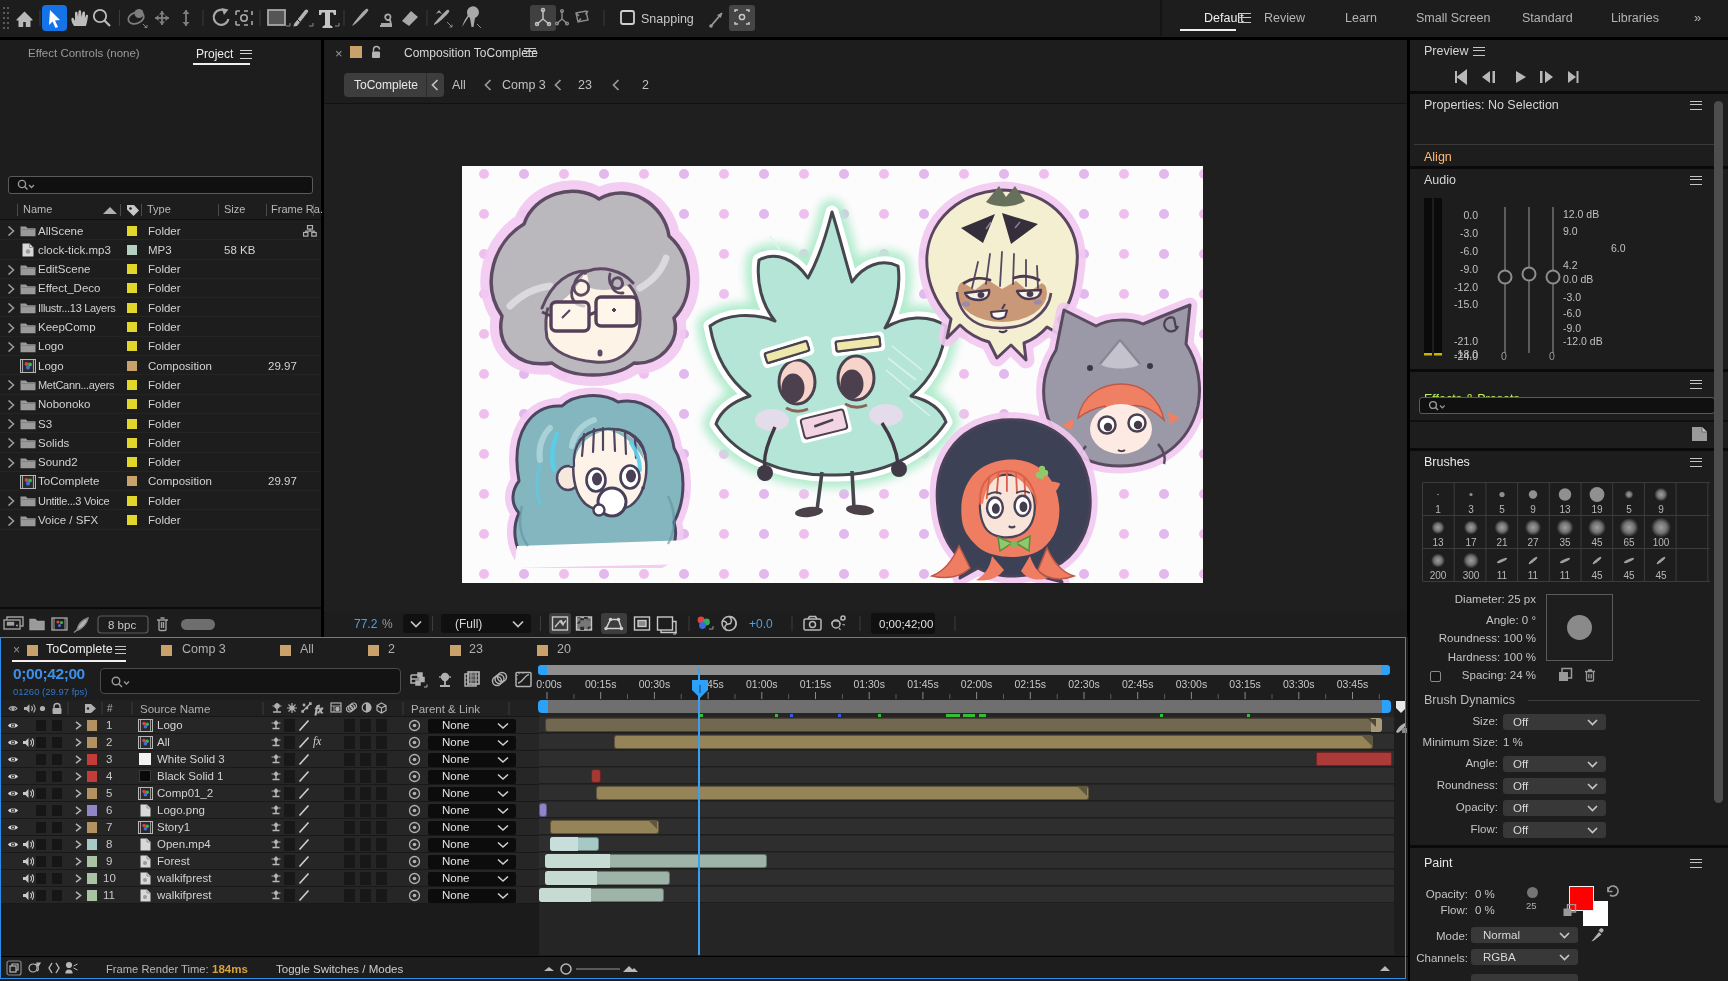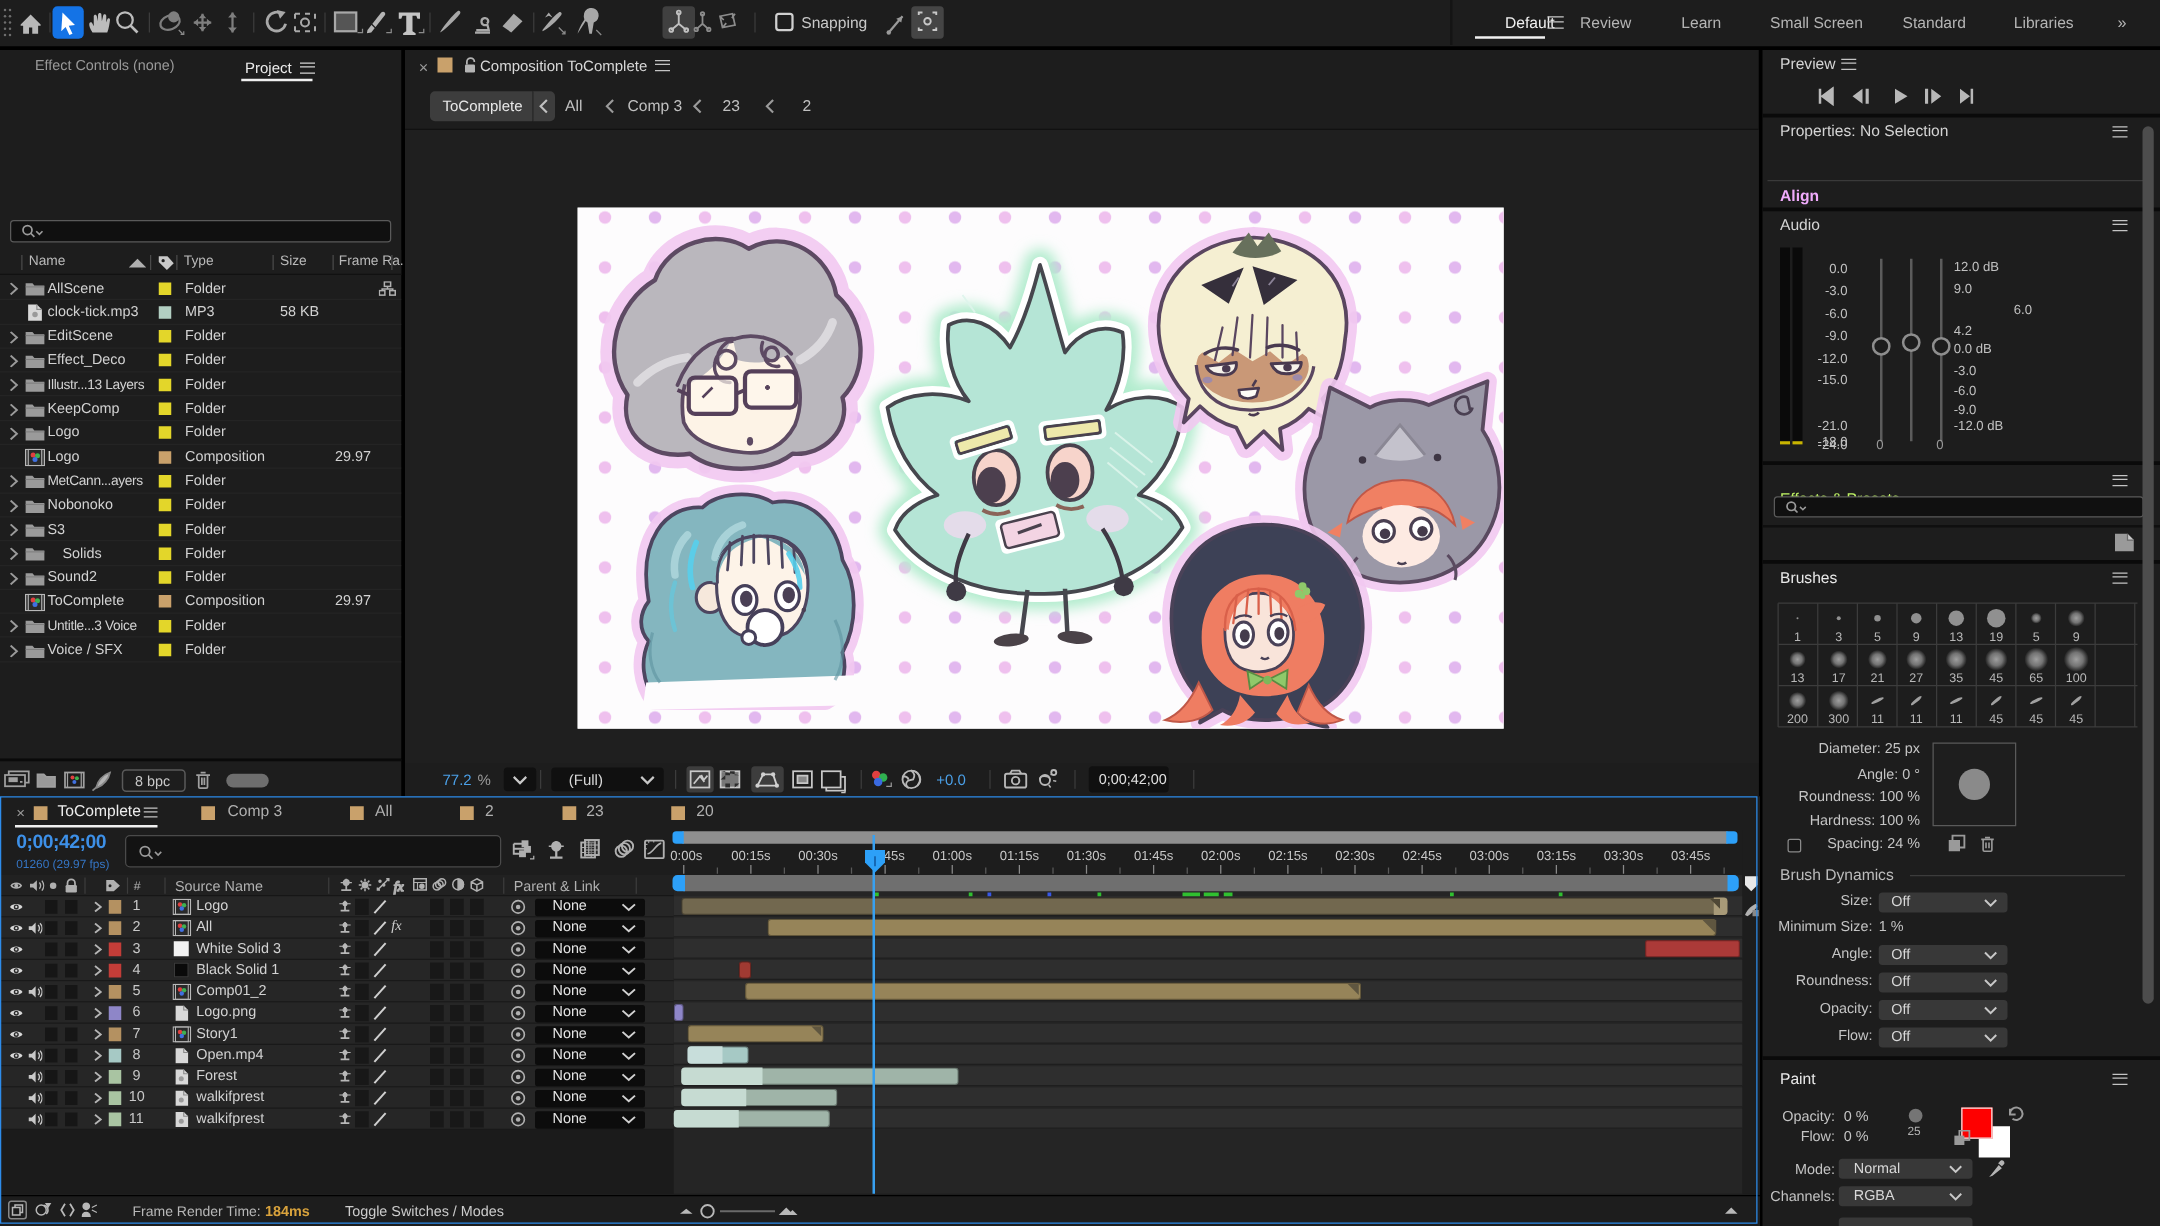--- a/index.html
+++ b/index.html
@@ -313,21 +313,21 @@
     <div class="abs txt" style="left:148px;top:3.5px;font-size:11.5px;color:#d2d2d2;">Folder</div>
     </div>
     <div class="abs" style="left:0;top:212.3px;width:321px;height:19.3px;border-bottom:1px solid #242424;">
     <svg width="8" height="10" style="position:absolute;left:7px;top:5px;">
           <path d="M1.5 0.5 L6.5 5 L1.5 9.5" stroke="#9a9a9a" stroke-width="1.6" fill="none"></path>
         </svg>
     <svg width="16" height="13" style="position:absolute;left:20px;top:3px;">
           <path d="M0.5 2.5 h5.5 l1.5 1.8 h8 v8 h-15 Z" fill="#9a9a9a"></path>
           <path d="M0.5 5.5 h15" stroke="#7c7c7c" stroke-width="0.8"></path>
         </svg>
-    <div class="abs txt" style="left:38px;top:3.5px;font-size:11.5px;color:#d2d2d2;margin-left:12px;">Solids</div>
+    <div class="abs txt" style="left:38px;top:3.5px;font-size:11.5px;color:#d2d2d2;">Solids</div>
     <div class="abs" style="left:127px;top:4.5px;width:10px;height:10px;background:#e3d62a;"></div>
     <div class="abs txt" style="left:148px;top:3.5px;font-size:11.5px;color:#d2d2d2;">Folder</div>
     </div>
     <div class="abs" style="left:0;top:231.6px;width:321px;height:19.3px;border-bottom:1px solid #242424;">
     <svg width="8" height="10" style="position:absolute;left:7px;top:5px;">
           <path d="M1.5 0.5 L6.5 5 L1.5 9.5" stroke="#9a9a9a" stroke-width="1.6" fill="none"></path>
         </svg>
     <svg width="16" height="13" style="position:absolute;left:20px;top:3px;">
           <path d="M0.5 2.5 h5.5 l1.5 1.8 h8 v8 h-15 Z" fill="#9a9a9a"></path>
           <path d="M0.5 5.5 h15" stroke="#7c7c7c" stroke-width="0.8"></path>
@@ -402,21 +402,21 @@
 </div>
 
 <div class="abs" id="centerpanel" style="left:324px;top:40px;width:1083px;height:597px;background:#1d1d1d;">
 
   <div class="abs txt" style="left:11px;top:6px;font-size:13px;color:#9a9a9a;">×</div>
   <div class="abs" style="left:26px;top:6px;width:12px;height:12px;background:#c9a16b;"></div>
   <svg width="12" height="14" style="position:absolute;left:46px;top:5px;">
       <path d="M3.5 6.5 V4.5 a3 3 0 0 1 6 0" stroke="#b4b4b4" stroke-width="1.4" fill="none"></path>
       <rect x="2" y="6.5" width="8" height="6.5" rx="1" fill="#b4b4b4"></rect>
     </svg>
-  <div class="abs txt" style="left:60px;top:6px;font-size:12px;color:#d8d8d8;">Composition ToComplete</div>
+  <div class="abs txt" style="left:80px;top:6px;font-size:12px;color:#d8d8d8;">Composition ToComplete</div>
   <div class="abs" style="left:200px;top:8px;width:12px;height:9px;border-top:1.5px solid #c4c4c4;border-bottom:1.5px solid #c4c4c4;">
       <div style="margin-top:2.2px;border-top:1.5px solid #c4c4c4;"></div>
     </div>
 
   <div class="abs" style="left:20px;top:33px;width:82px;height:24px;background:#3d3d3d;border-radius:4px 0 0 4px;"></div>
   <div class="abs txt" style="left:30px;top:38px;font-size:12px;color:#e8e8e8;">ToComplete</div>
   <div class="abs" style="left:102px;top:33px;width:18px;height:24px;background:#3d3d3d;border-radius:0 4px 4px 0;border-left:1px solid #2c2c2c;"></div>
   <svg width="8" height="12" style="position:absolute;left:107px;top:39px;">
       <path d="M6.5 1 L1.5 6 L6.5 11" stroke="#c0c0c0" stroke-width="1.7" fill="none"></path>
     </svg>
@@ -685,21 +685,21 @@
       <path d="M122.5 2 h2 v12 h-2 Z"></path>
     </g>
   </svg>
   <div class="abs" style="left:0;top:51px;width:318px;height:3px;background:#0a0a0a;"></div>
 
   <div class="abs txt" style="left:14px;top:58px;font-size:12.5px;color:#d4d4d4;">Properties: No Selection</div>
   <div class="abs" style="left:280px;top:61px;width:12px;height:9px;border-top:1.5px solid #c4c4c4;border-bottom:1.5px solid #c4c4c4;">
       <div style="margin-top:2.2px;border-top:1.5px solid #c4c4c4;"></div>
     </div>
   <div class="abs" style="left:4px;top:104px;width:306px;height:1px;background:#3a3a3a;"></div>
-  <div class="abs txt" style="left:14px;top:110px;font-size:12.5px;color:#f0abfc;font-weight:bold;">Align</div>
+  <div class="abs txt" style="left:14px;top:110px;font-size:12.5px;color:#fdba74;">Align</div>
   <div class="abs" style="left:0;top:126px;width:318px;height:3px;background:#0a0a0a;"></div>
 
   <div class="abs txt" style="left:14px;top:133px;font-size:12.5px;color:#d4d4d4;">Audio</div>
   <div class="abs" style="left:280px;top:136px;width:12px;height:9px;border-top:1.5px solid #c4c4c4;border-bottom:1.5px solid #c4c4c4;">
       <div style="margin-top:2.2px;border-top:1.5px solid #c4c4c4;"></div>
     </div>
   <svg width="318" height="180" style="position:absolute;left:0;top:155px;">
     <rect x="14" y="3" width="8" height="155" fill="#0a0a0a"></rect>
     <rect x="24" y="3" width="8" height="155" fill="#0a0a0a"></rect>
     <rect x="14" y="158" width="8" height="2.5" fill="#c8b400"></rect>

